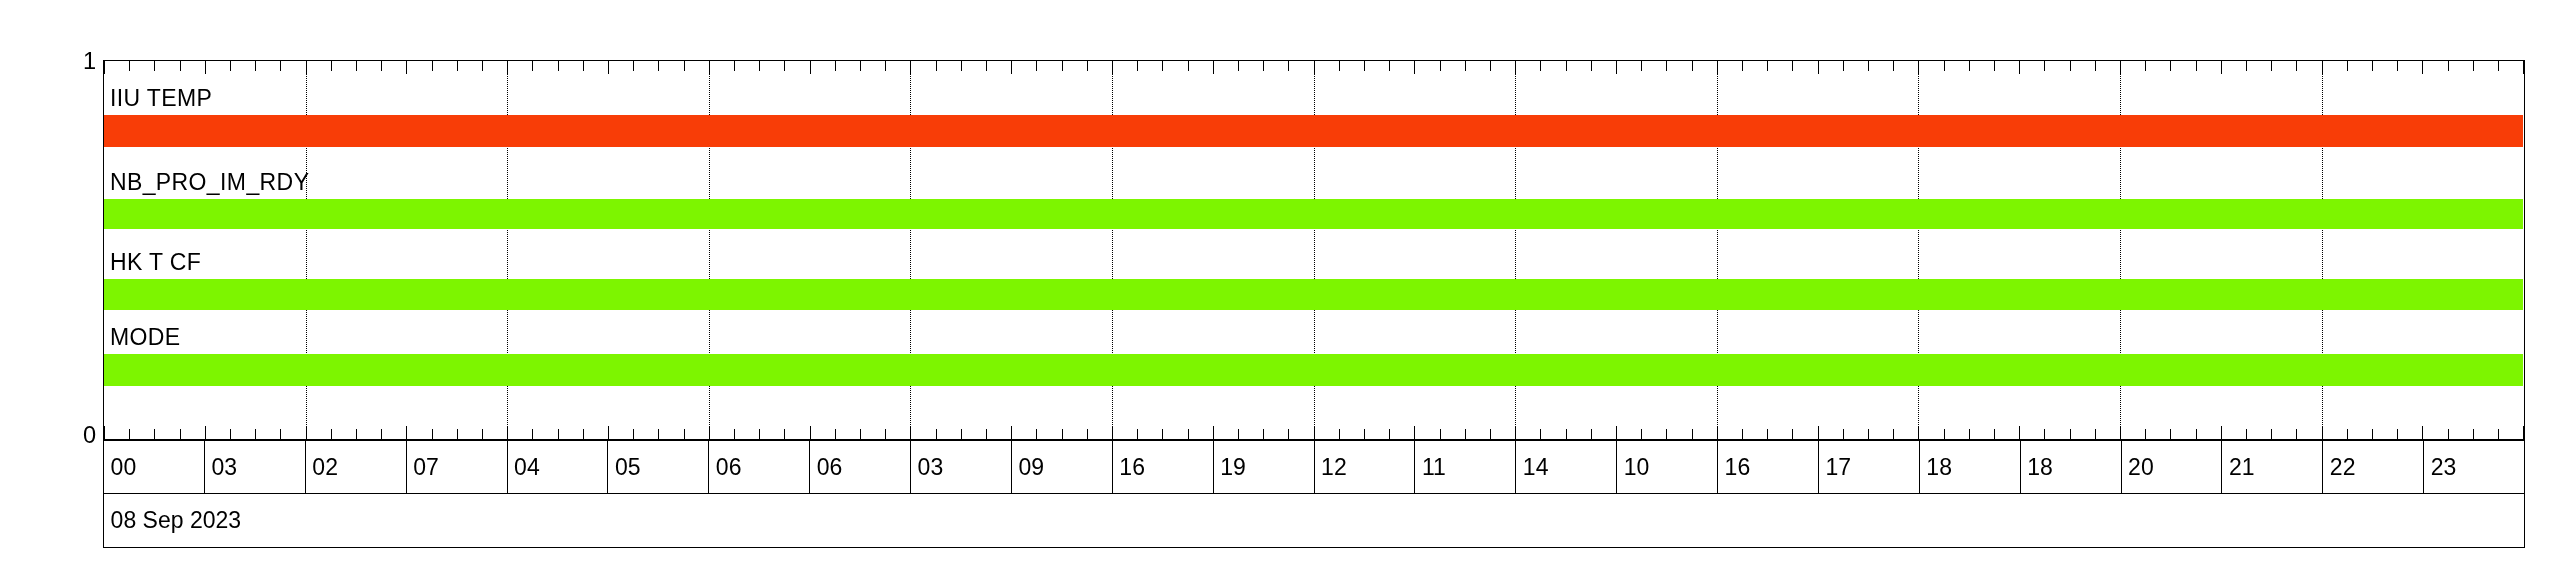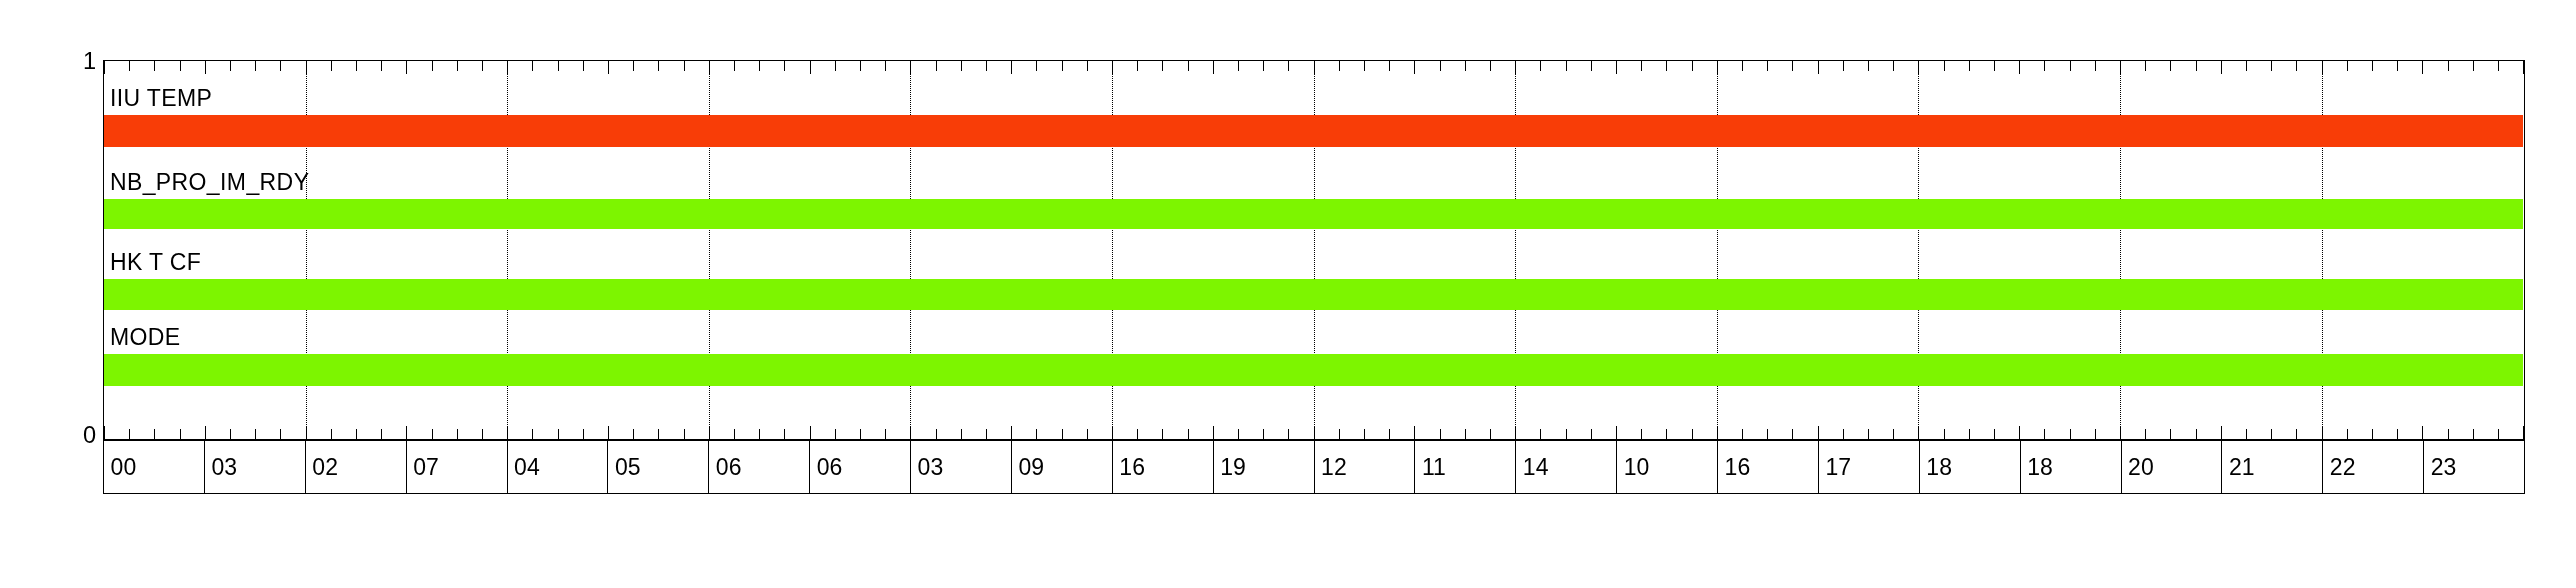--- a/index.html
+++ b/index.html
@@ -409,15 +409,18 @@
         <span>21</span>
       </div>
       <div class="hour-cell">
         <span>22</span>
       </div>
       <div class="hour-cell">
         <span>23</span>
       </div>
     </div>
 
+  <div class="date-row">
+    <span>08 Sep 2023</span>
+  </div>
 
 </div>
 
 
 </body></html>

